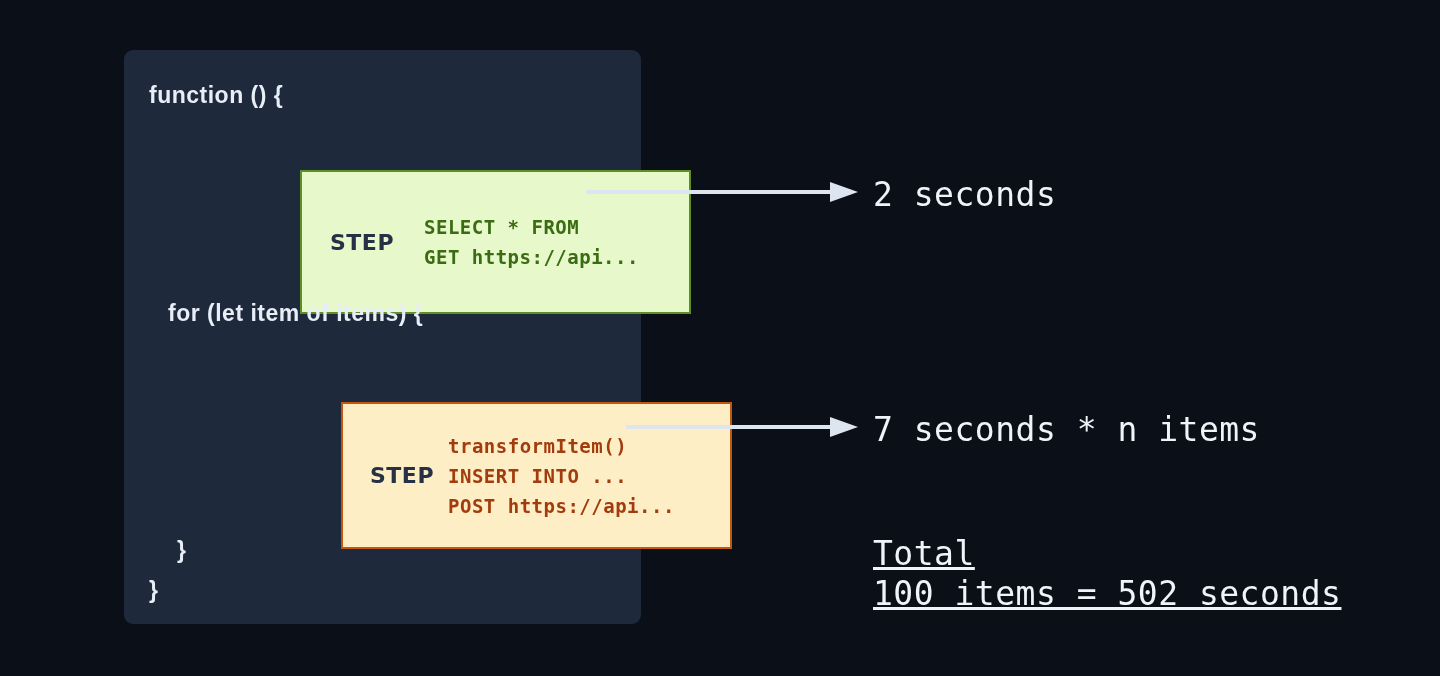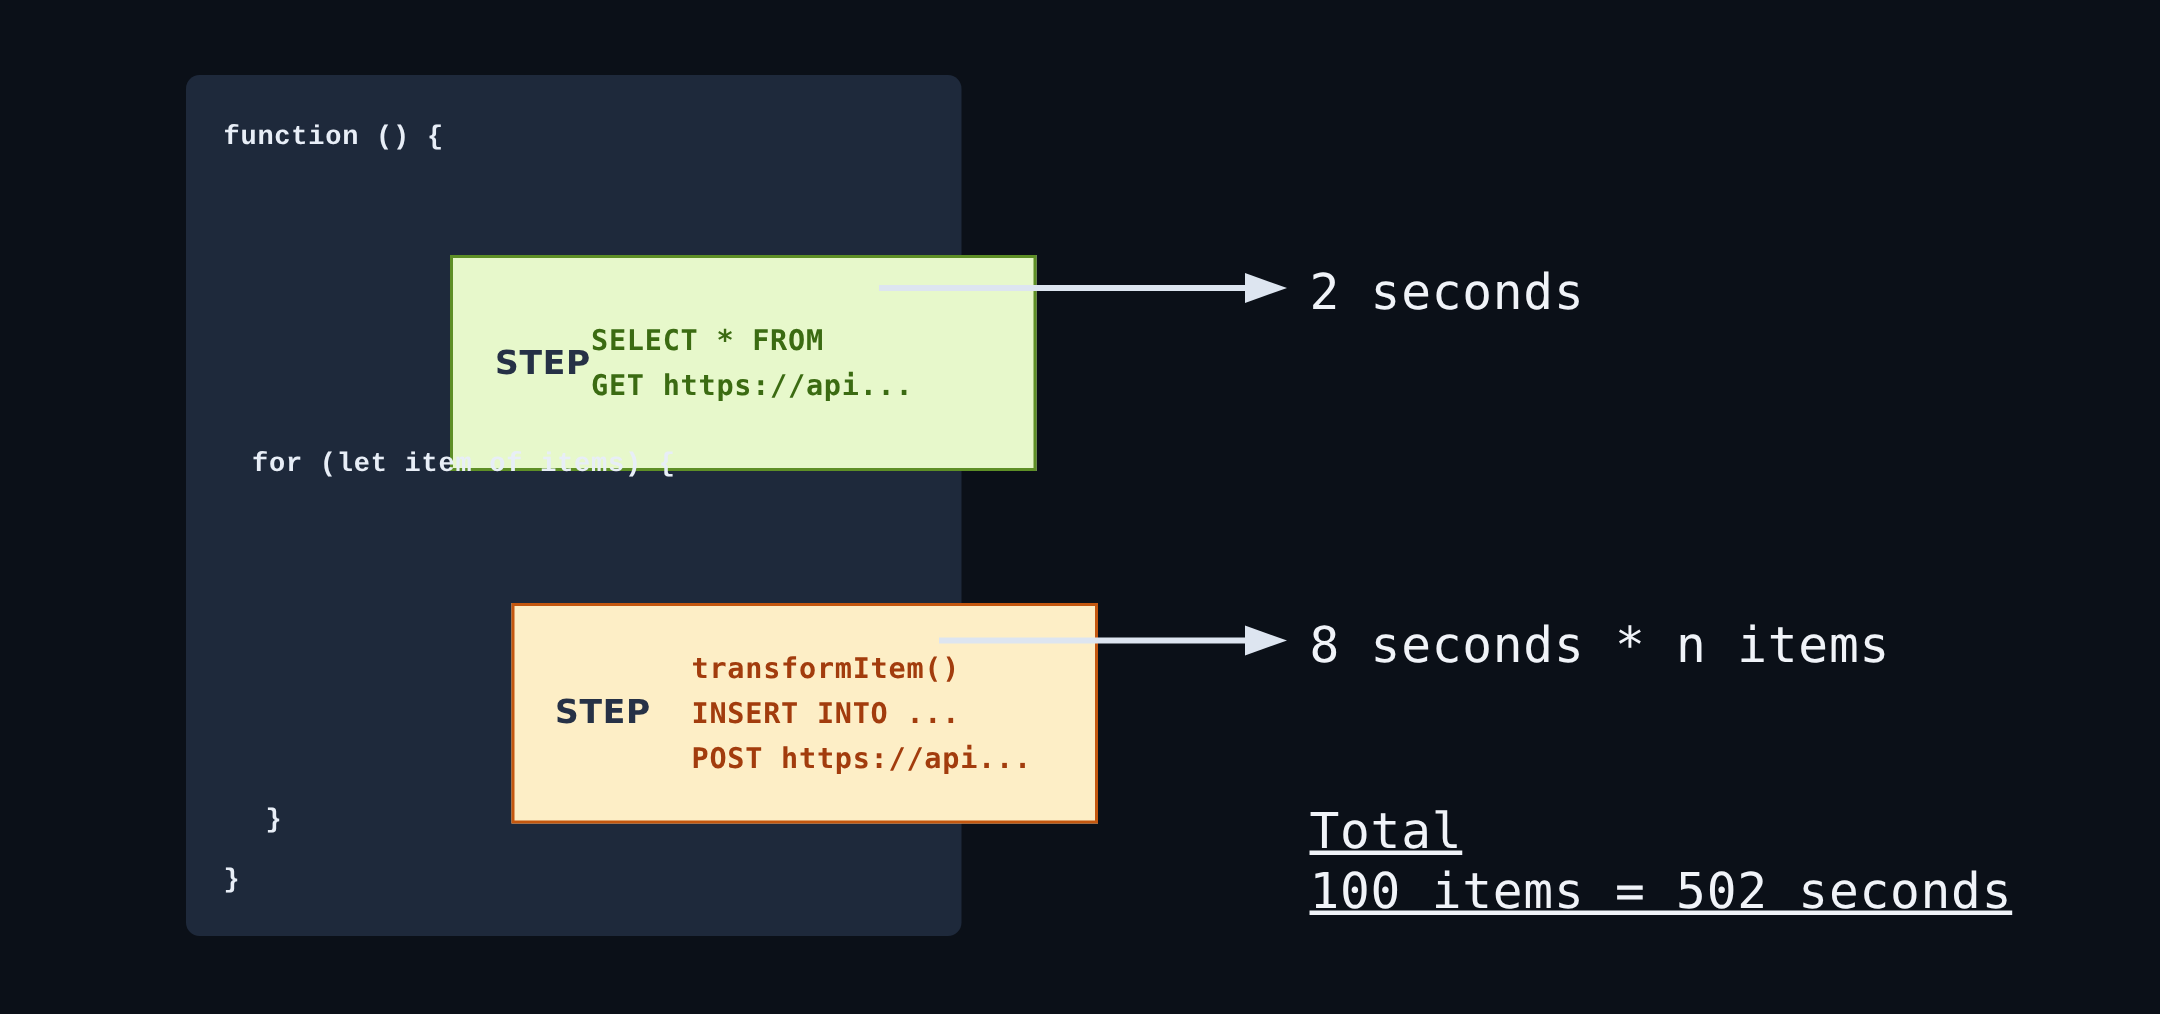--- a/index.html
+++ b/index.html
@@ -27,23 +27,23 @@
     top: 50px;
     width: 517px;
     height: 574px;
     background: #1e293b;
     border-radius: 9px;
     box-sizing: border-box;
   }
 
   .code-line {
     position: absolute;
-    font-family: Liberation Mono, monospace;
+    font-family: Liberation Sans, sans-serif;
     font-weight: bold;
-    font-size: 18px;
+    font-size: 23px;
     color: #e8eef7;
     letter-spacing: 0.5px;
     white-space: pre;
   }
   .line-fn      { left: 25px;  top: 32px; }
   .line-for     { left: 44px;  top: 250px; }
   .line-close-1 { left: 53px;  top: 487px; }
   .line-close-2 { left: 25px;  top: 527px; }
 
   
@@ -87,22 +87,22 @@
 
   .step-lines {
     font-family: "DejaVu Sans Mono", monospace;
     font-weight: bold;
     font-size: 19px;
     letter-spacing: 0.5px;
     white-space: pre;
     line-height: 30px;
     flex: 0 0 auto;
   }
-  .step-green .step-lines  { color: #3b6b12; }
-  .step-orange .step-lines { color: #a23c0d; margin-left: 27px; }
+  .step-green .step-lines  { color: #3b6b12; margin-left: 30px; }
+  .step-orange .step-lines { color: #a23c0d; margin-left: 14px; }
 
   
   .arrow {
     position: absolute;
     height: 22px;
     pointer-events: none;
   }
   .arrow-1 { left: 586px; top: 181px; width: 272px; }
   .arrow-2 { left: 626px; top: 416px; width: 232px; }
   .arrow svg { display: block; }
@@ -157,18 +157,18 @@
 
   <div class="arrow arrow-2">
     <svg width="232" height="22" viewBox="0 0 232 22">
       <line x1="0" y1="11" x2="207" y2="11" stroke="#dde5f0" stroke-width="4"></line>
       <polygon points="204,1 232,11 204,21" fill="#dde5f0"></polygon>
     </svg>
   </div>
 
   <div class="annotation ann-1">2 seconds</div>
 
-  <div class="annotation ann-2">8 seconds * n items</div>
+  <div class="annotation ann-2">7 seconds * n items</div>
 
   <div class="annotation ann-total">Total
 100 items = 502 seconds</div>
 
 </div>
 
 </body></html>

